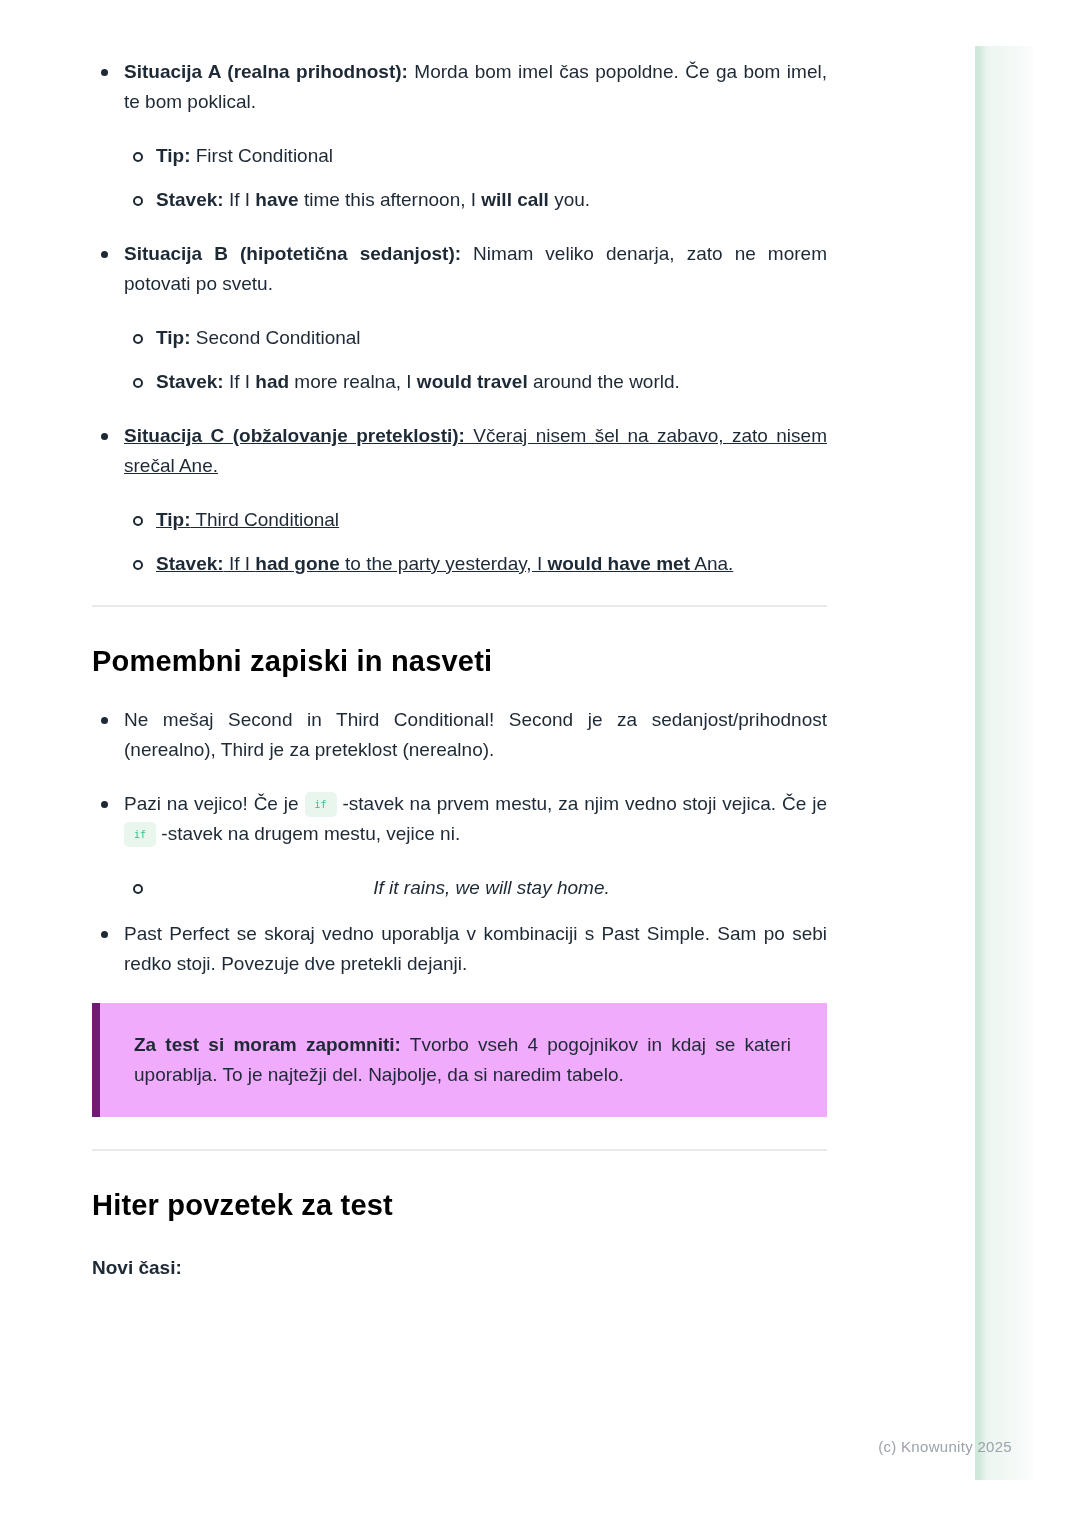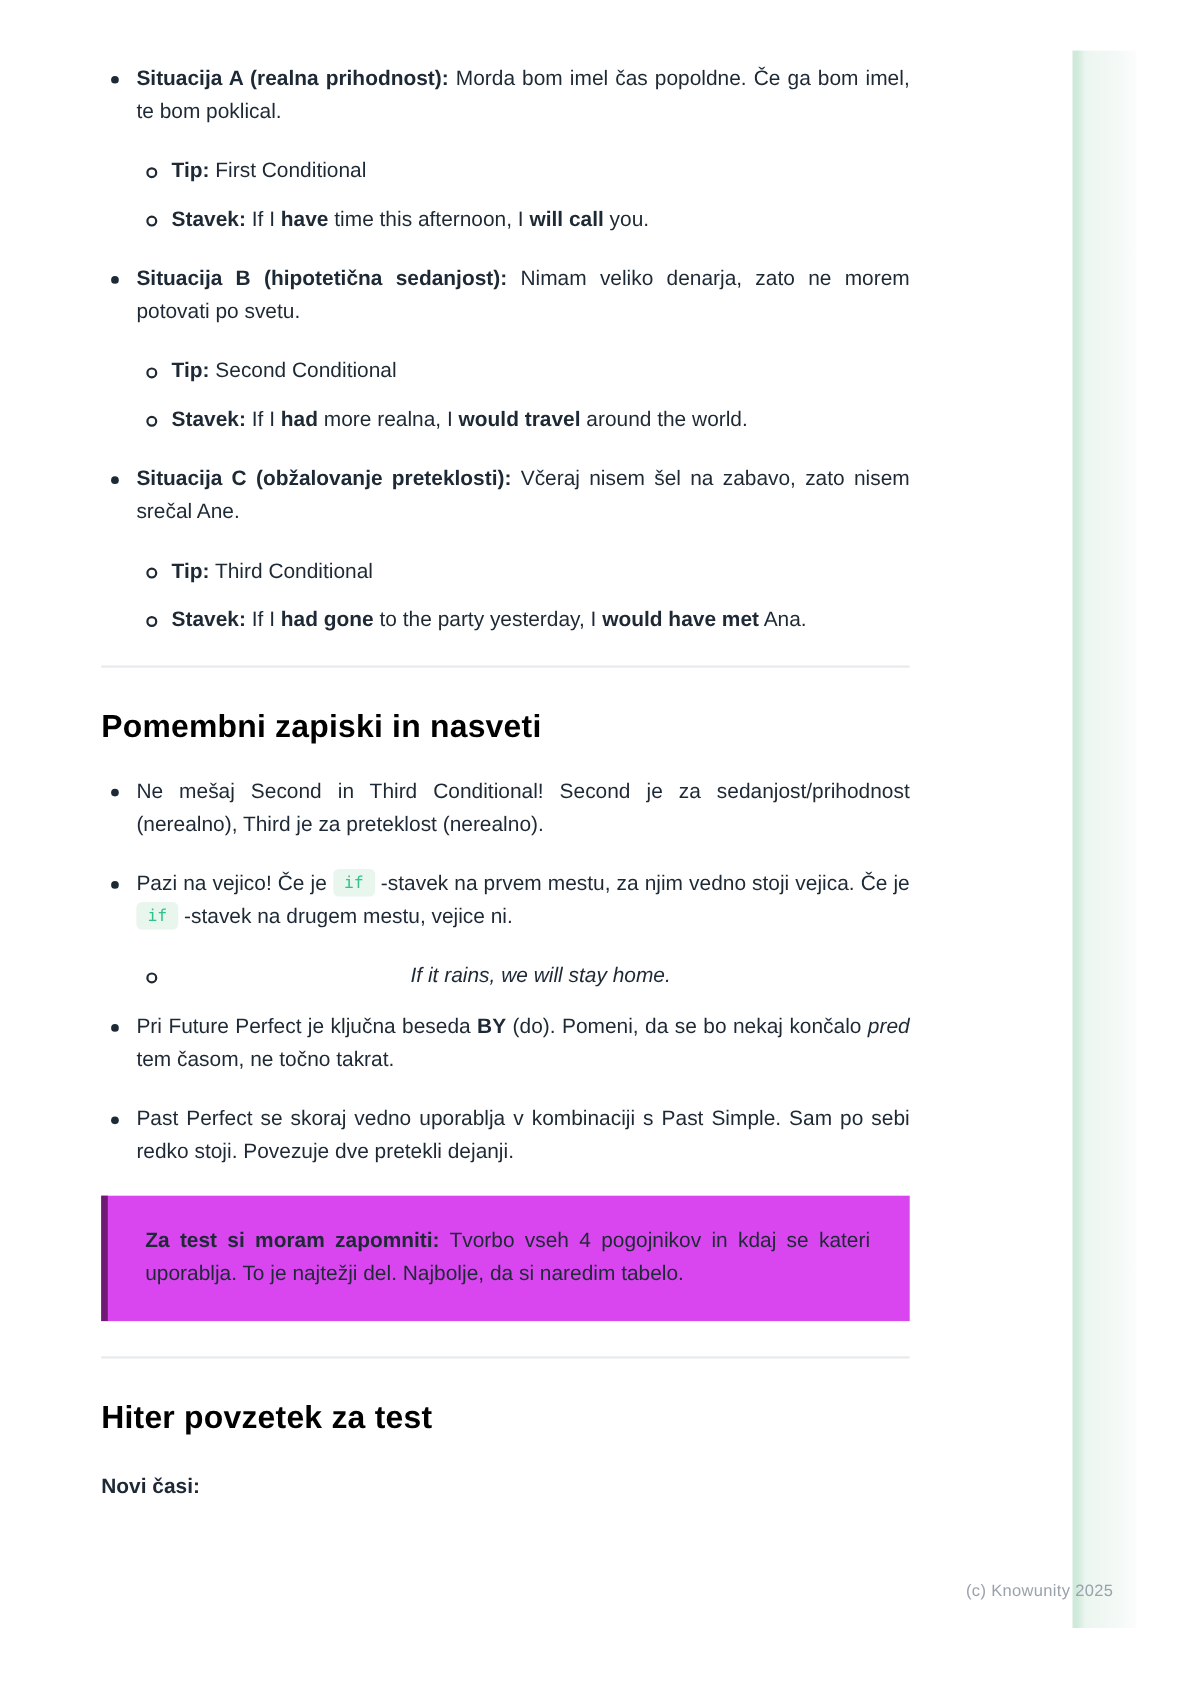--- a/index.html
+++ b/index.html
@@ -37,25 +37,25 @@
     background:transparent;border:2px solid #1e2936;
   }
   .italic{font-style:italic;text-align:center;}
   .divider{border:none;border-top:2px solid #e7eaec;margin:26px 0 0 0;height:0;}
   .h-green{
     font-size:29px;line-height:36px;font-weight:700;color:#000000;
     margin:36px 0 26px 0;letter-spacing:.2px;
   }
   .chip{
     display:inline-block;font-family:"DejaVu Sans Mono",monospace;
-    font-size:15px;line-height:21px;color:#2fc28e;background:#e8f6ee;
+    font-size:10px;line-height:21px;color:#2fc28e;background:#e8f6ee;
     border-radius:5px;padding:2px 10px;vertical-align:2px;
   }
   .callout{
-    margin:22px 0 0 0;background:#d946ef;border-left:6px solid #701a75;
+    margin:22px 0 0 0;background:#f0abfc;border-left:8px solid #701a75;
     padding:27px 36px 27px 34px;
   }
   .callout .para{margin:0;}
   .bold-sub{font-weight:700;margin:30px 0 0 0;}
   .notes-list .l1p{margin-bottom:14px;}
   .notes-list>li{margin-bottom:16px;}
   .note-sub{margin-top:2px;}
   .footer{
     position:absolute;right:68px;top:1437px;
     font-size:15px;line-height:20px;color:#9aa2ab;letter-spacing:.3px;
@@ -87,21 +87,21 @@
       <ul class="lvl2">
         <li>
           <p class="para l2p"><strong>Tip:</strong><span> Second Conditional</span></p>
         </li>
         <li>
           <p class="para l2p"><strong>Stavek:</strong><span> If I </span><strong>had</strong><span> more realna, I </span><strong>would travel</strong><span> around the world.</span></p>
         </li>
       </ul>
     </li>
 
-    <li style="margin-bottom:0;">
+    <li style="margin-bottom:0;text-decoration:underline;">
       <p class="para l1p"><strong>Situacija C (obžalovanje preteklosti):</strong><span> Včeraj nisem šel na zabavo, zato nisem srečal Ane.</span></p>
       <ul class="lvl2">
         <li>
           <p class="para l2p"><strong>Tip:</strong><span> Third Conditional</span></p>
         </li>
         <li style="margin-bottom:0;">
           <p class="para l2p"><strong>Stavek:</strong><span> If I </span><strong>had gone</strong><span> to the party yesterday, I </span><strong>would have met</strong><span> Ana.</span></p>
         </li>
       </ul>
     </li>
@@ -120,23 +120,20 @@
 
     <li>
       <p class="para l1p"><span>Pazi na vejico! Če je </span><code class="chip">if</code><span> -stavek na prvem mestu, za njim vedno stoji vejica. Če je </span><code class="chip">if</code><span> -stavek na drugem mestu, vejice ni.</span></p>
       <ul class="lvl2 note-sub">
         <li>
           <p class="para l2p italic">If it rains, we will stay home.</p>
         </li>
       </ul>
     </li>
 
-    <li>
-      <p class="para l1p"><span>Pri Future Perfect je ključna beseda </span><strong>BY</strong><span> (do). Pomeni, da se bo nekaj končalo </span><em>pred</em><span> tem časom, ne točno takrat.</span></p>
-    </li>
 
     <li style="margin-bottom:0;">
       <p class="para l1p">Past Perfect se skoraj vedno uporablja v kombinaciji s Past Simple. Sam po sebi redko stoji. Povezuje dve pretekli dejanji.</p>
     </li>
 
   </ul>
 
   <aside class="callout">
     <p class="para"><strong>Za test si moram zapomniti:</strong><span> Tvorbo vseh 4 pogojnikov in kdaj se kateri uporablja. To je najtežji del. Najbolje, da si naredim tabelo.</span></p>
   </aside>

